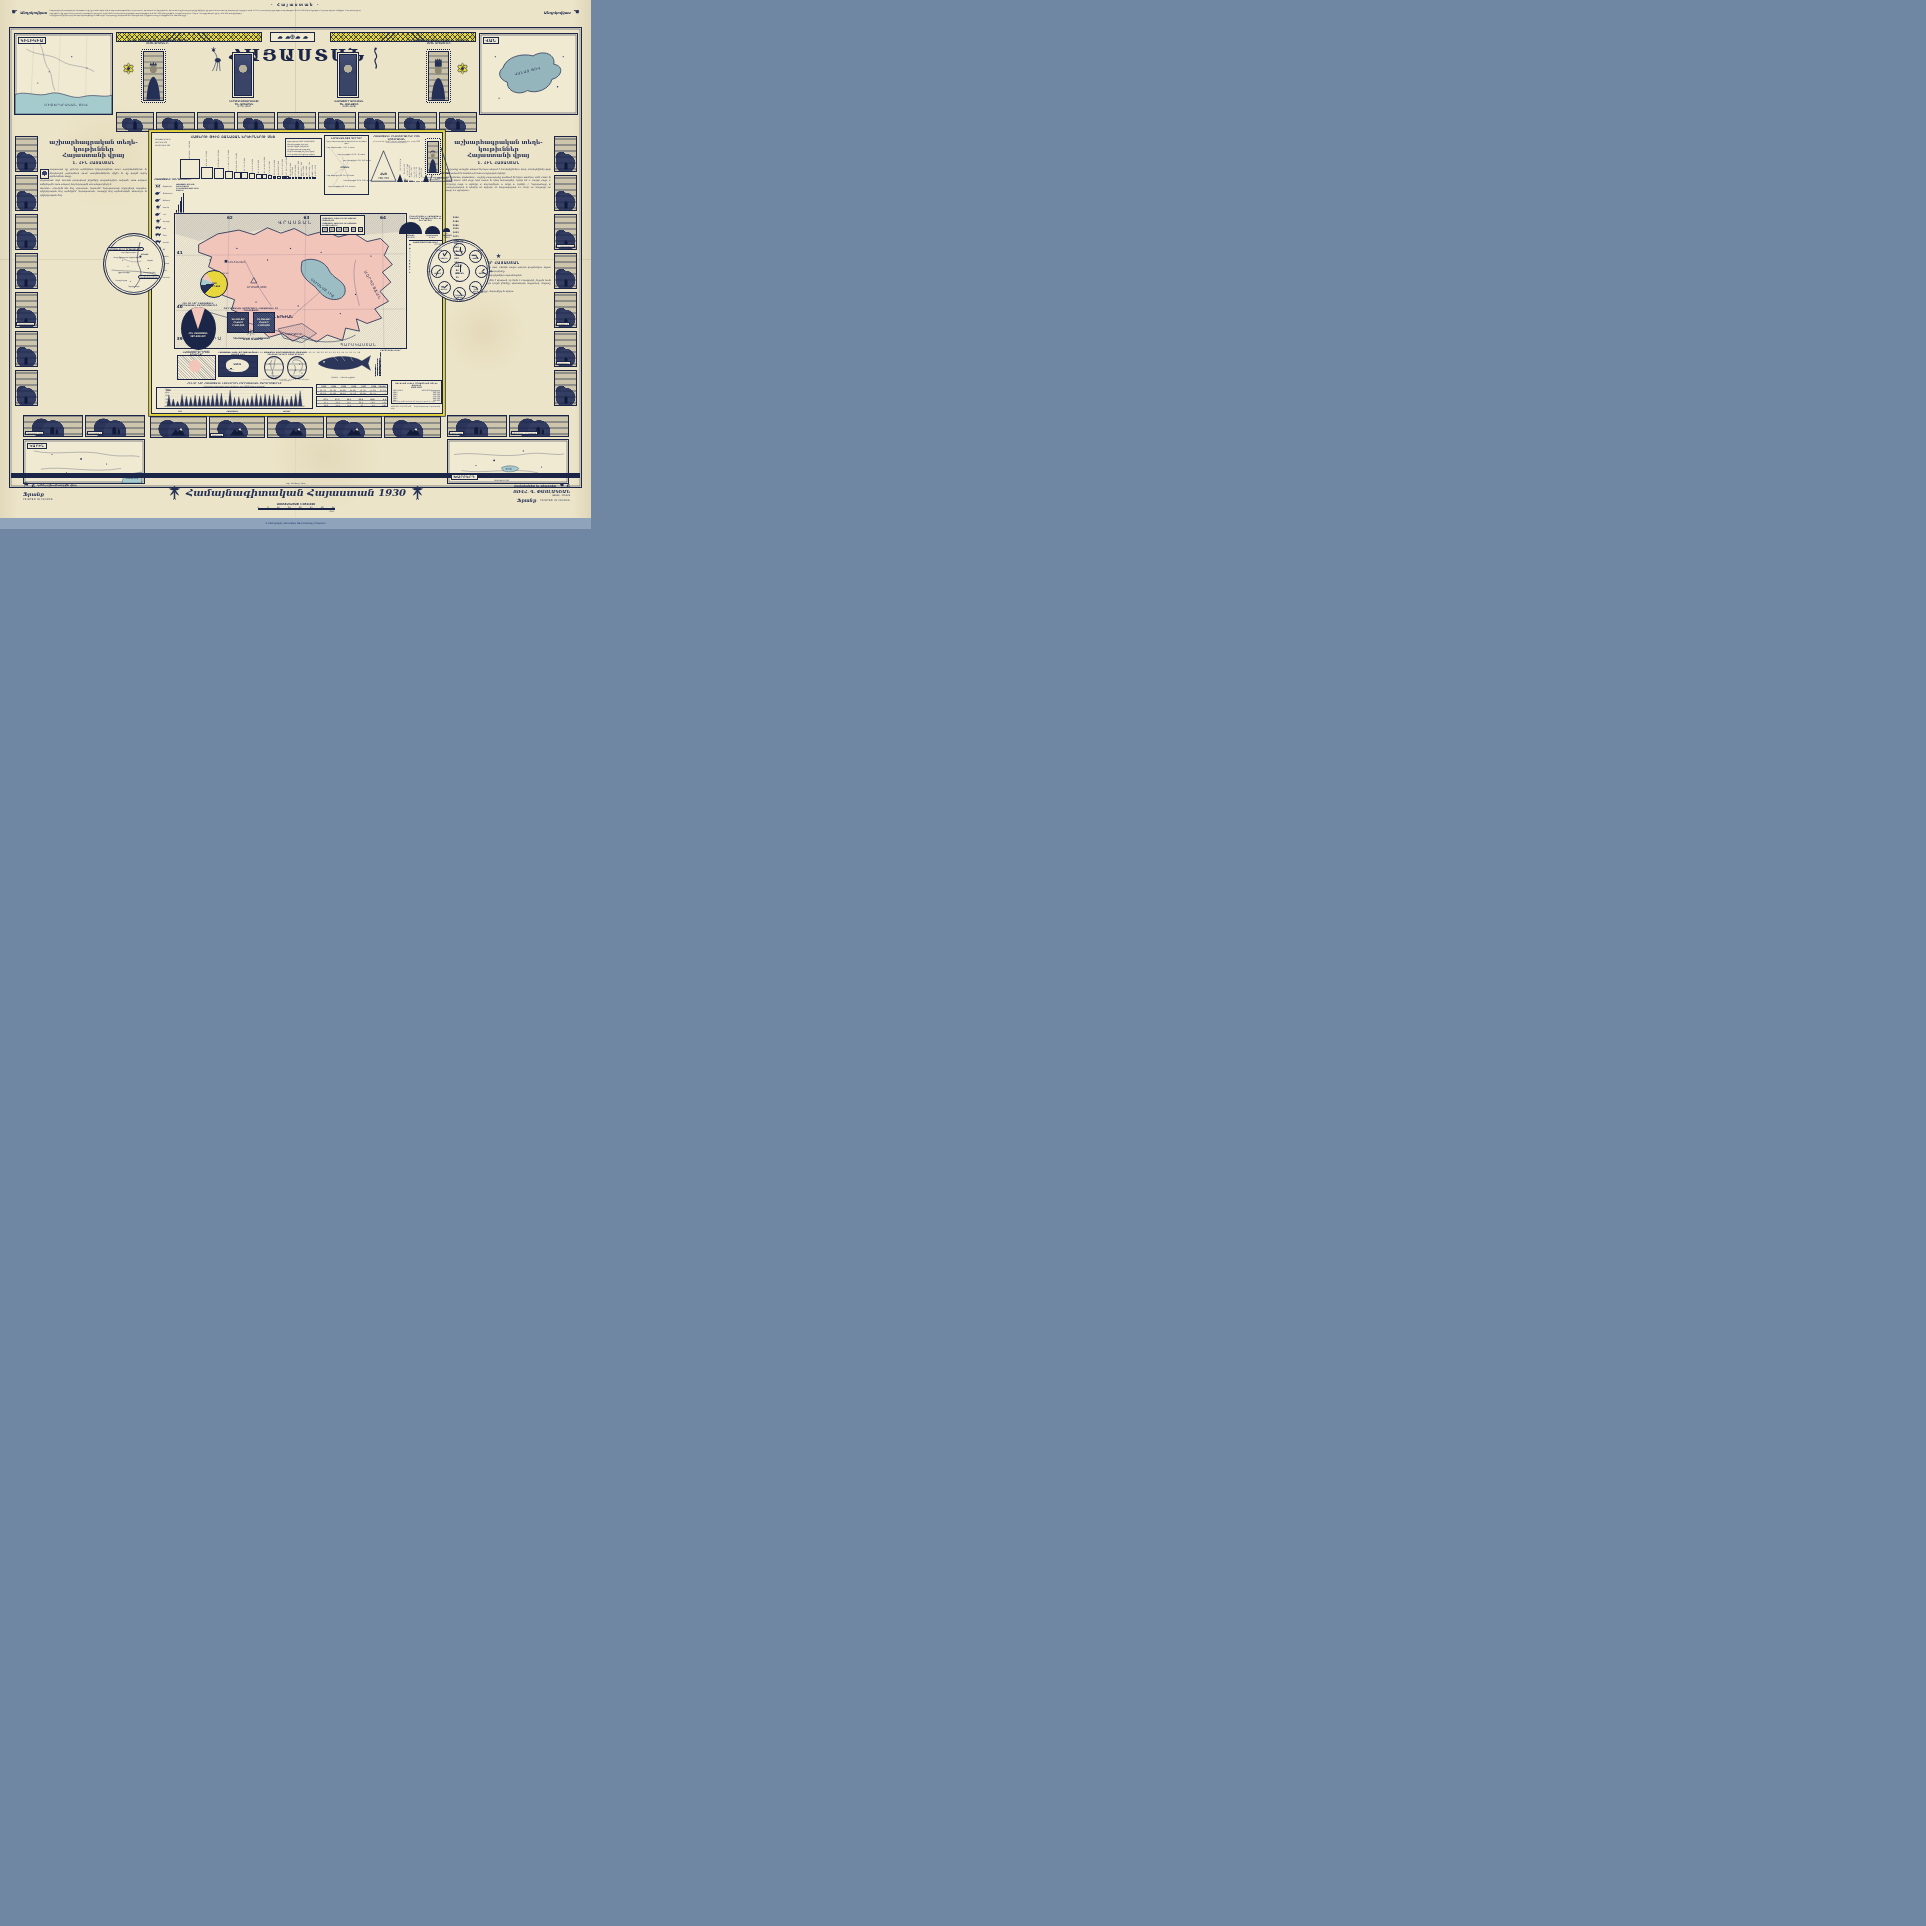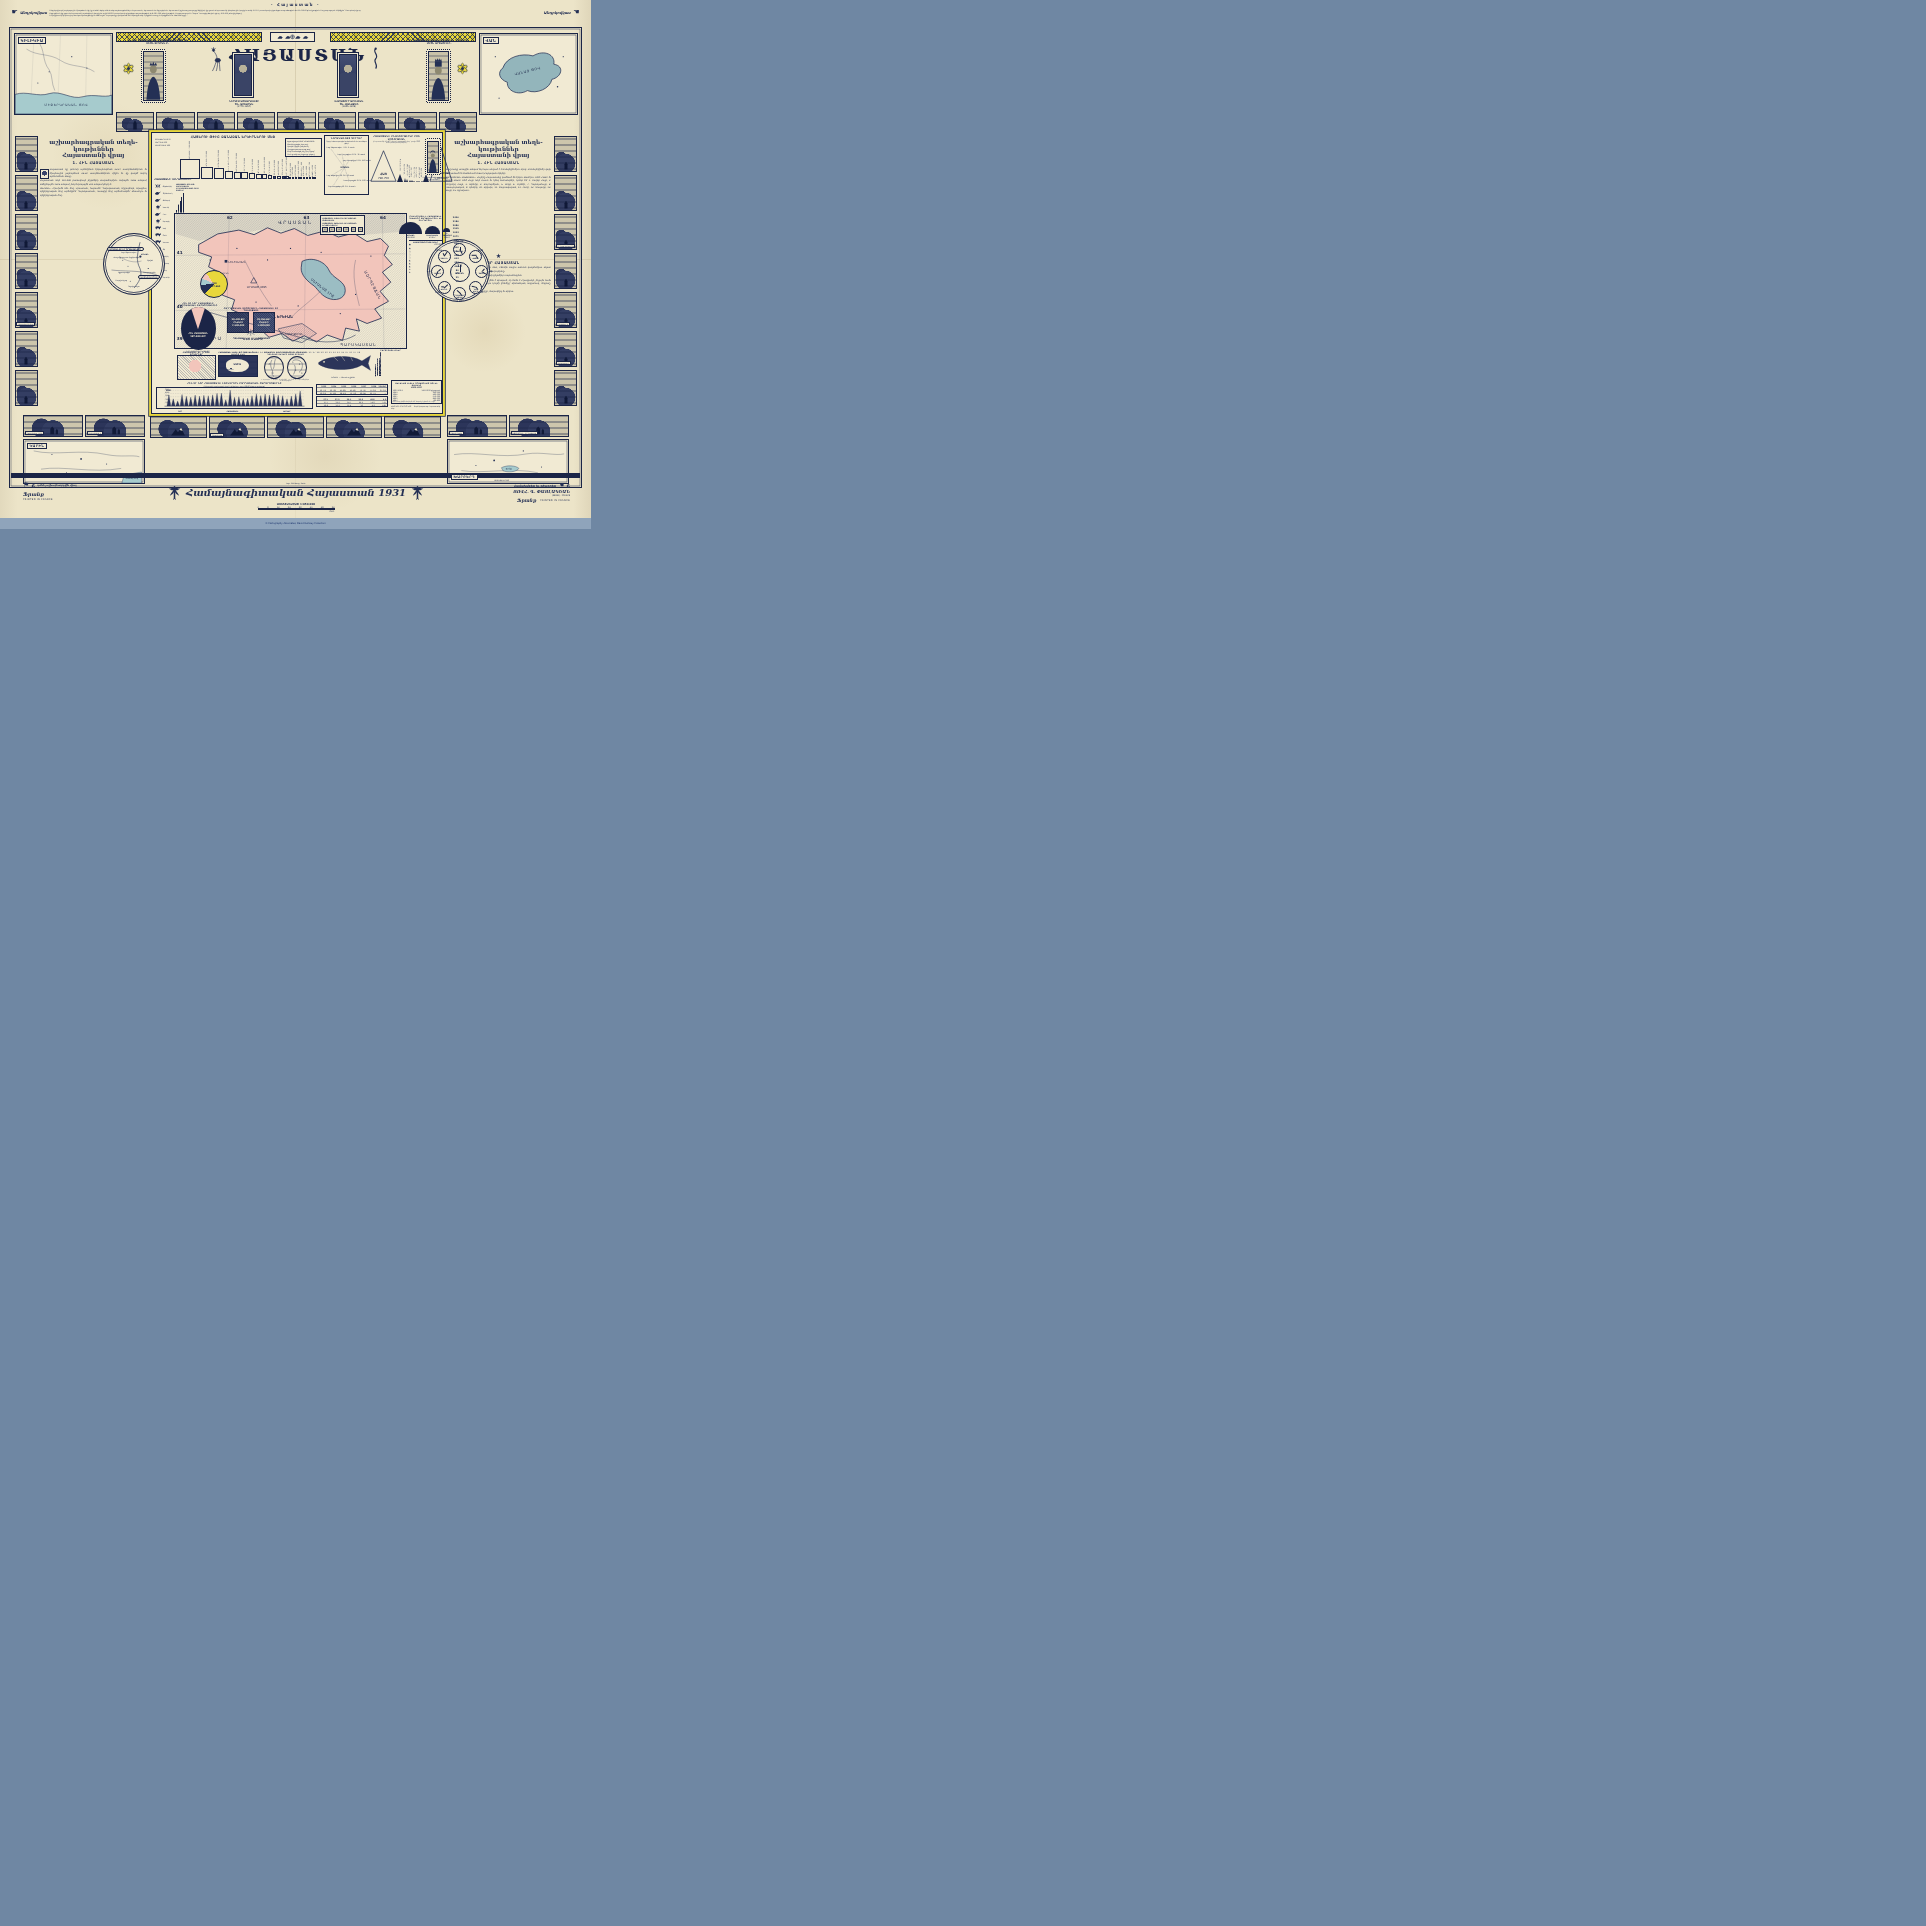--- a/index.html
+++ b/index.html
@@ -1426,21 +1426,21 @@
     <div style="font-size:2.3px;letter-spacing:0.4px;margin-top:1.2px">PRINTED IN FRANCE</div>
     <div class="fill" style="width:85px;height:15.4px;margin-top:1.9px"></div>
   </div>
 
   <div class="abs" style="left:166px;top:482px;width:260px;text-align:center">
     <div style="font-size:1.9px">Imp. Dufrénoy, Paris.</div>
     <div style="display:flex;align-items:center;justify-content:center;gap:5.4px;margin-top:0.8px">
       <svg width="13" height="15.4" viewBox="0 0 34 40">
         <path d="M17,2 C13,8 8,10 2,9 C8,14 11,14 14,13 C10,20 7,22 5,28 C11,24 14,22 15,18 L15,34 L13,40 L17,36 L21,40 L19,34 L19,18 C20,22 23,24 29,28 C27,22 24,20 20,13 C23,14 26,14 32,9 C26,10 21,8 17,2 Z" fill="#243055"></path>
       </svg>
-      <span class="script" style="font-size:10px">Համայնագիտական Հայաստան 1931</span>
+      <span class="script" style="font-size:10px">Համայնագիտական Հայաստան 1930</span>
       <svg width="13" height="15.4" viewBox="0 0 34 40">
         <path d="M17,2 C13,8 8,10 2,9 C8,14 11,14 14,13 C10,20 7,22 5,28 C11,24 14,22 15,18 L15,34 L13,40 L17,36 L21,40 L19,34 L19,18 C20,22 23,24 29,28 C27,22 24,20 20,13 C23,14 26,14 32,9 C26,10 21,8 17,2 Z" fill="#243055"></path>
       </svg>
     </div>
     <div style="font-size:2.7px;font-weight:700;margin-top:1.5px">ԱՍՏԻՃԱՆԱՉԱՓ 1:850.000</div>
     <div style="width:77px;margin:0.8px auto 0">
       <div class="ticks">
             <span>0</span>
             <span>8</span>
             <span>16</span>

